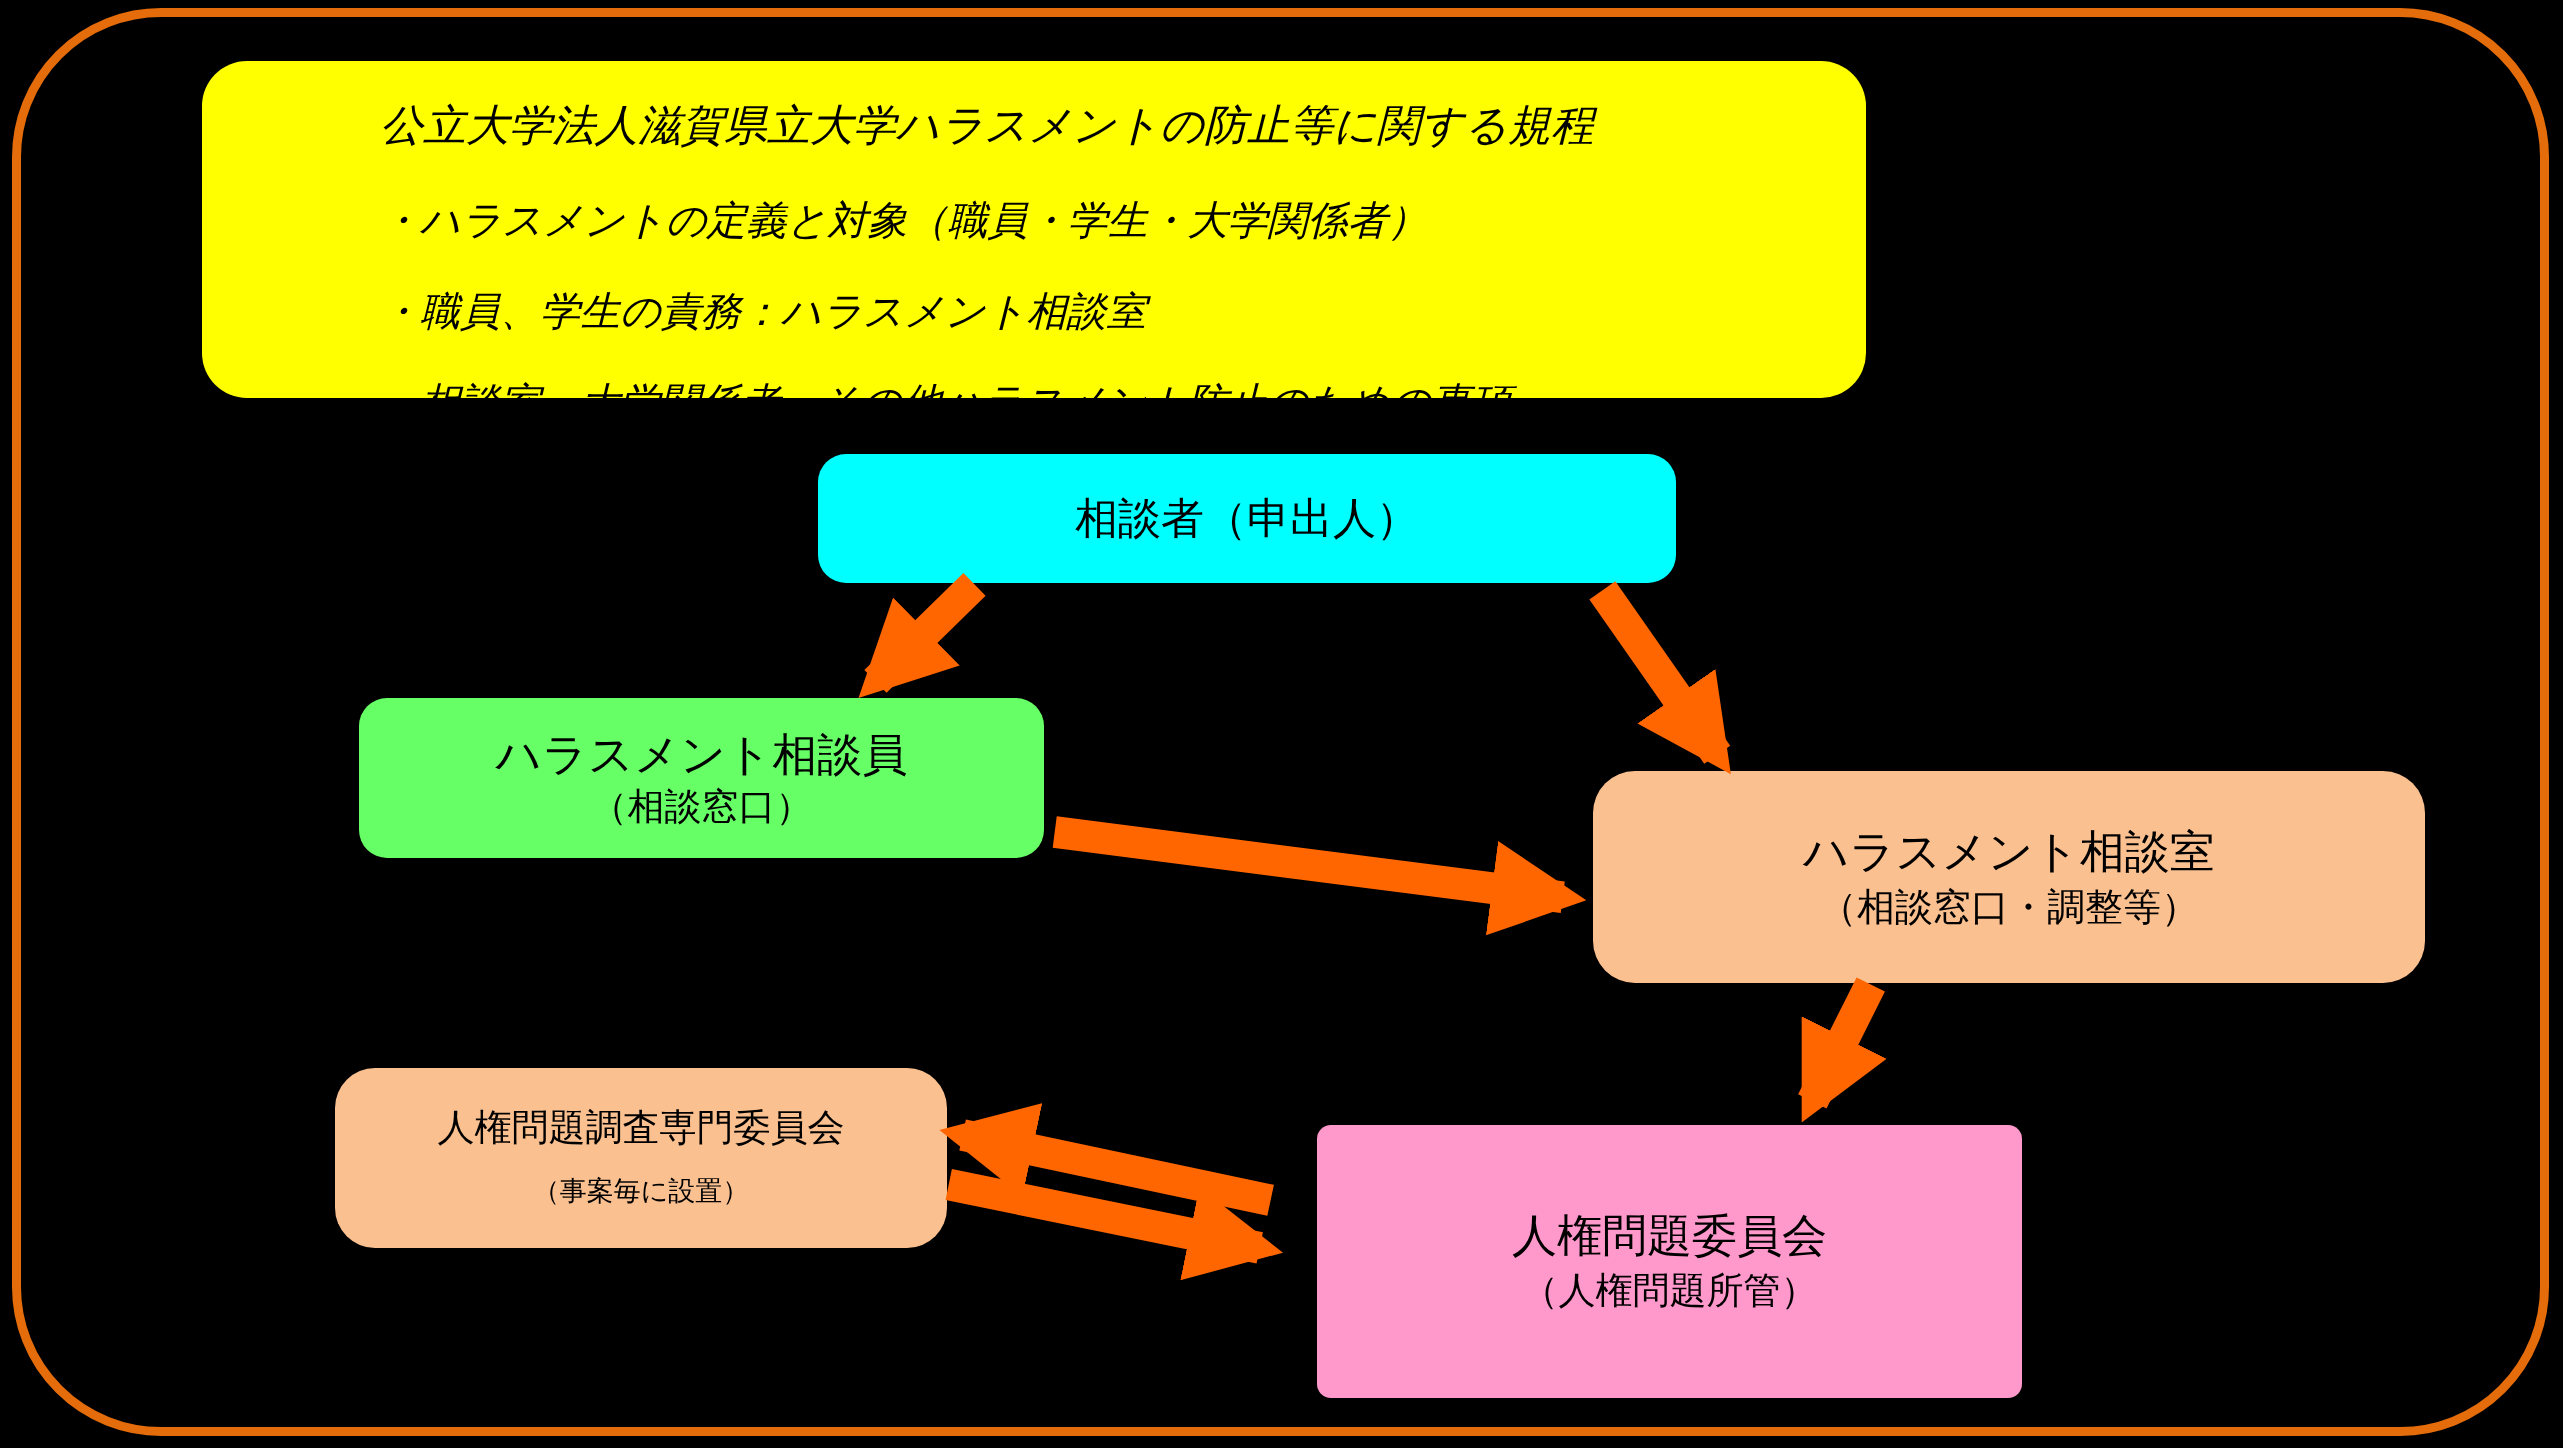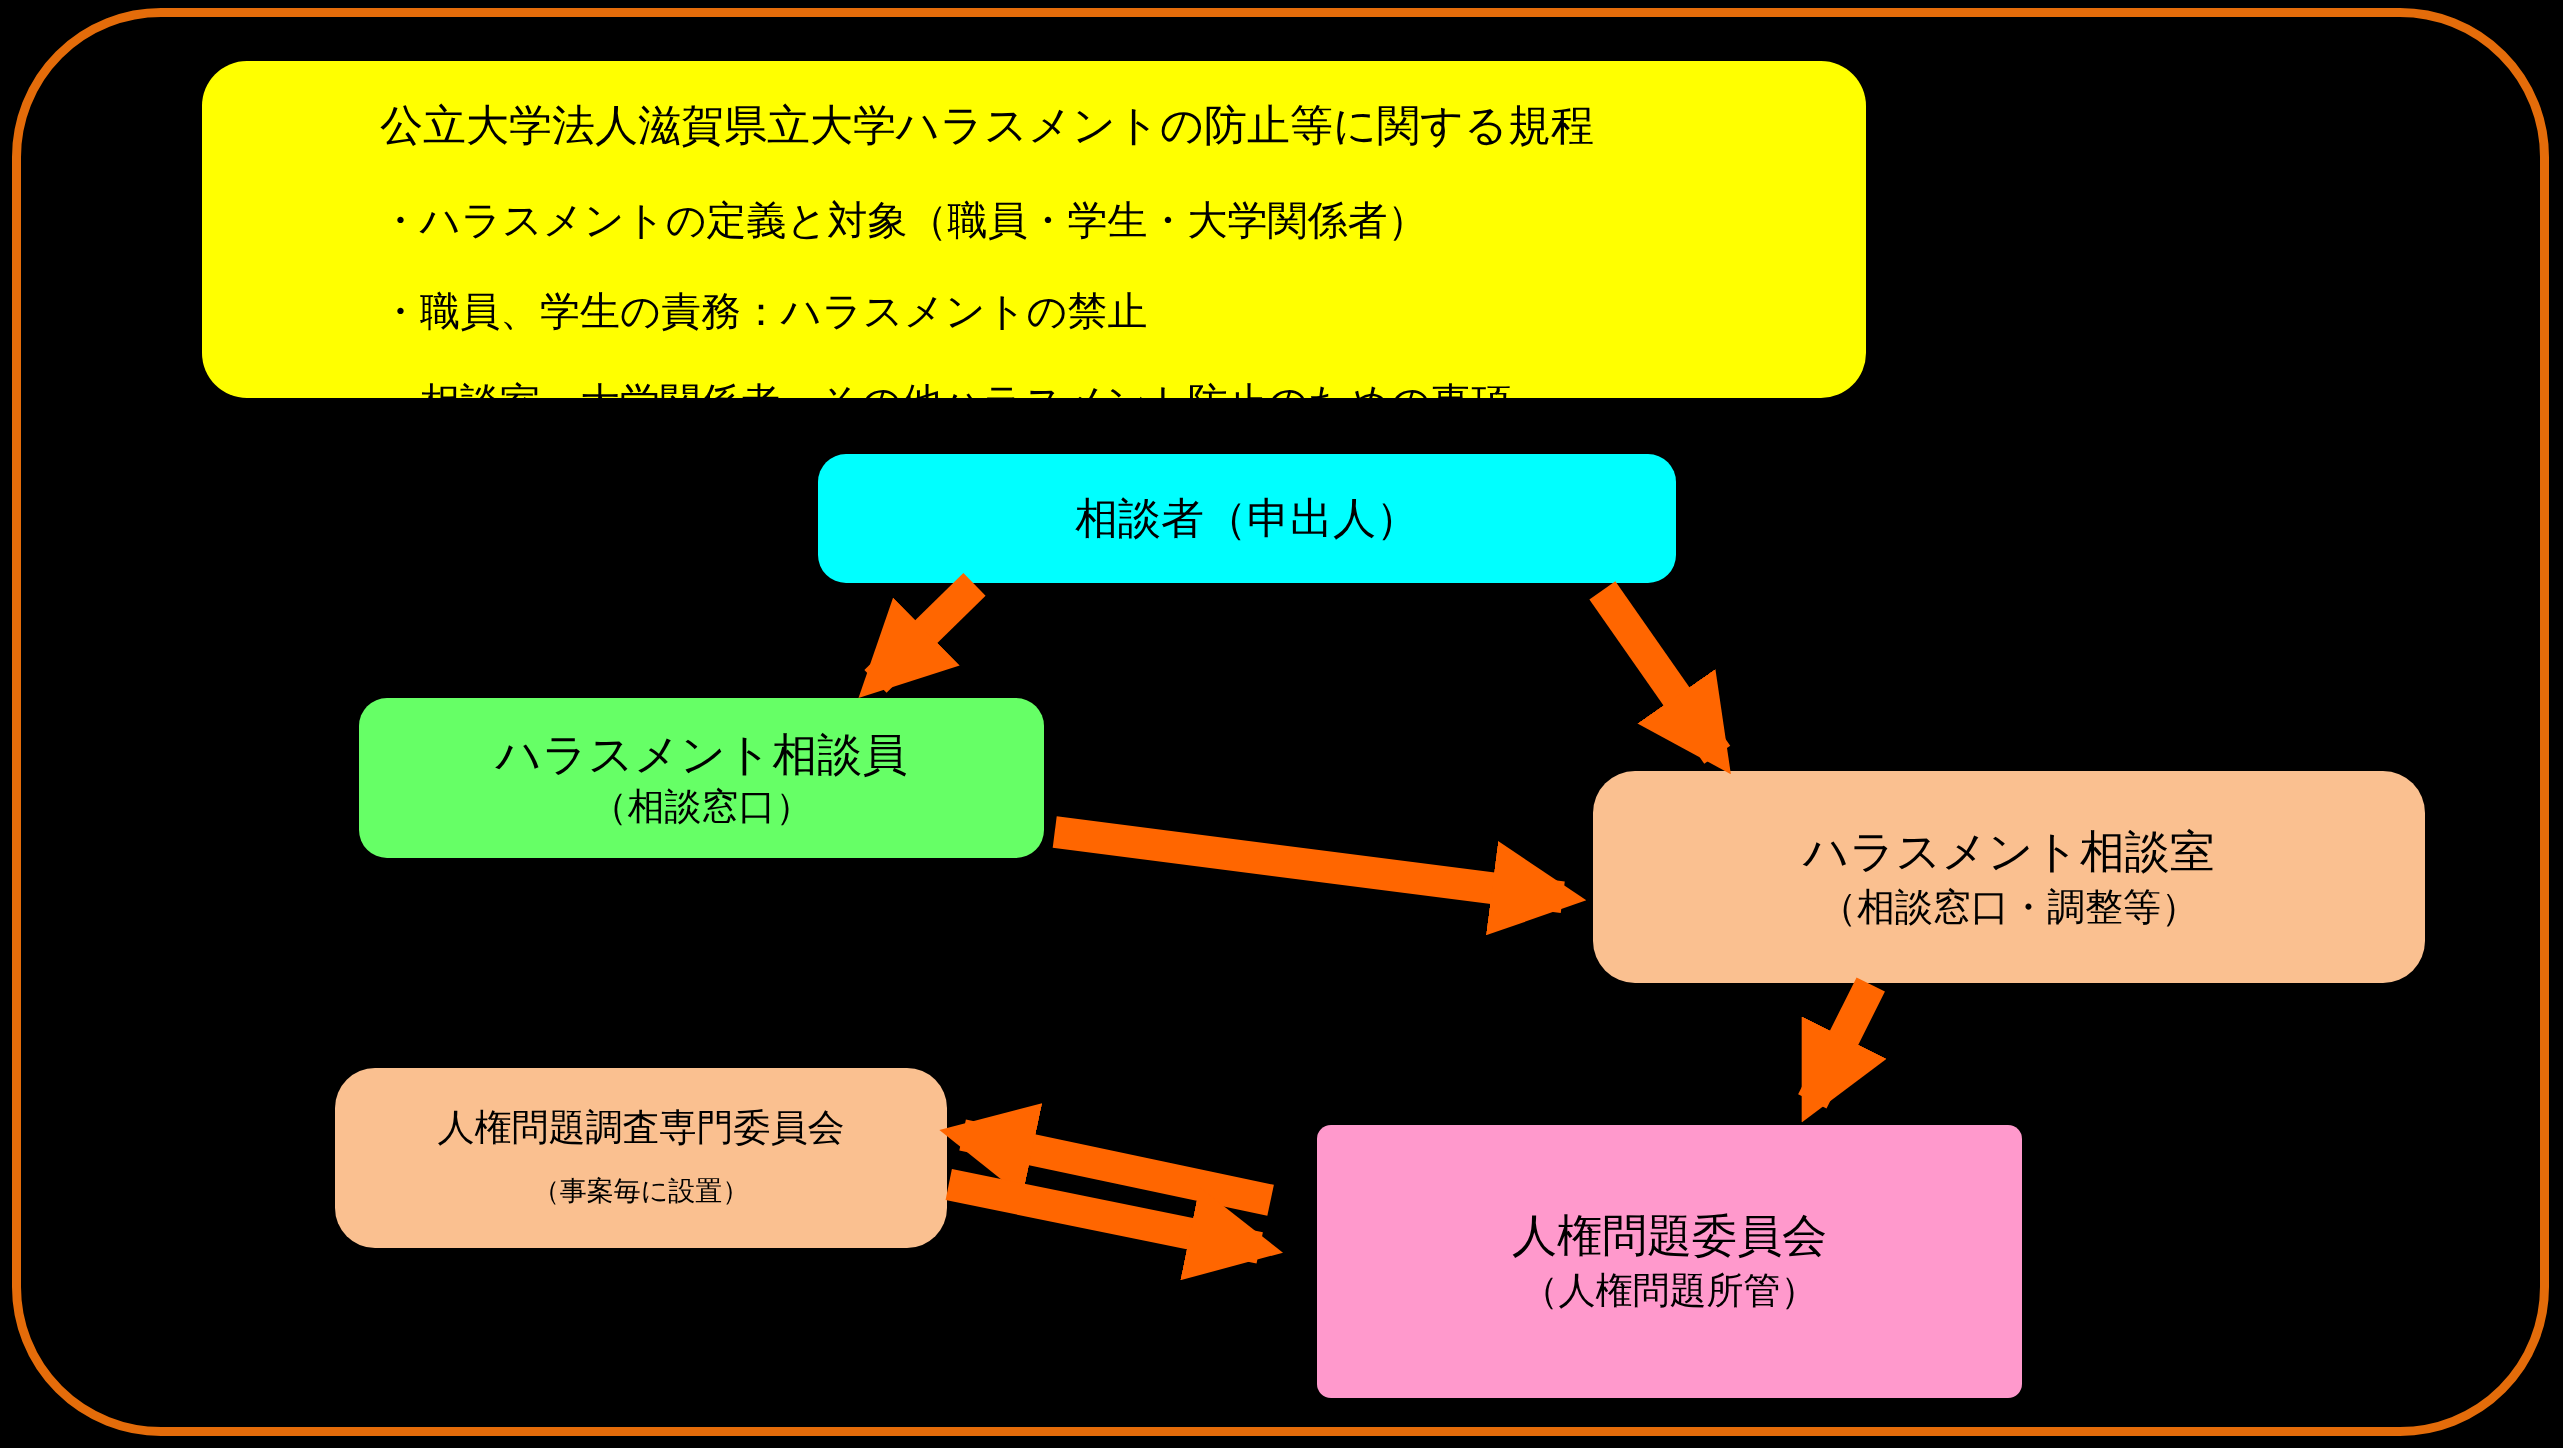--- a/index.html
+++ b/index.html
@@ -21,20 +21,21 @@
     box-sizing: border-box;
   }
   .box { position: absolute; box-sizing: border-box; }
 
   .regulation-box {
     left: 202px; top: 61px;
     width: 1664px; height: 337px;
     background: #FFFF00;
     border-radius: 45px;
     padding: 34px 40px 0 178px;
+    font-style: italic;
   }
   .reg-title { font-size: 43px; line-height: 61px; white-space: nowrap; }
   .reg-bullets { margin-top: 36px; font-size: 40px; line-height: 53px; }
   .reg-bullets div { white-space: nowrap; margin-top: 38px; }
 
   .node {
     display: flex;
     flex-direction: column;
     align-items: center;
     justify-content: center;
@@ -104,21 +105,21 @@
 <body>
 
 <div class="canvas">
 
   <div class="frame"></div>
 
   <div class="box regulation-box">
     <div class="reg-title">公立大学法人滋賀県立大学ハラスメントの防止等に関する規程</div>
     <div class="reg-bullets">
       <div>・ハラスメントの定義と対象（職員・学生・大学関係者）</div>
-      <div>・職員、学生の責務：ハラスメントの禁止</div>
+      <div>・職員、学生の責務：ハラスメント相談室</div>
       <div>・相談室・大学関係者、その他ハラスメント防止のための事項</div>
     </div>
   </div>
 
   <div class="box node consulter-box">
     <div class="main-label">相談者（申出人）</div>
   </div>
 
   <div class="box node room-box">
     <div class="main-label">ハラスメント相談室</div>

